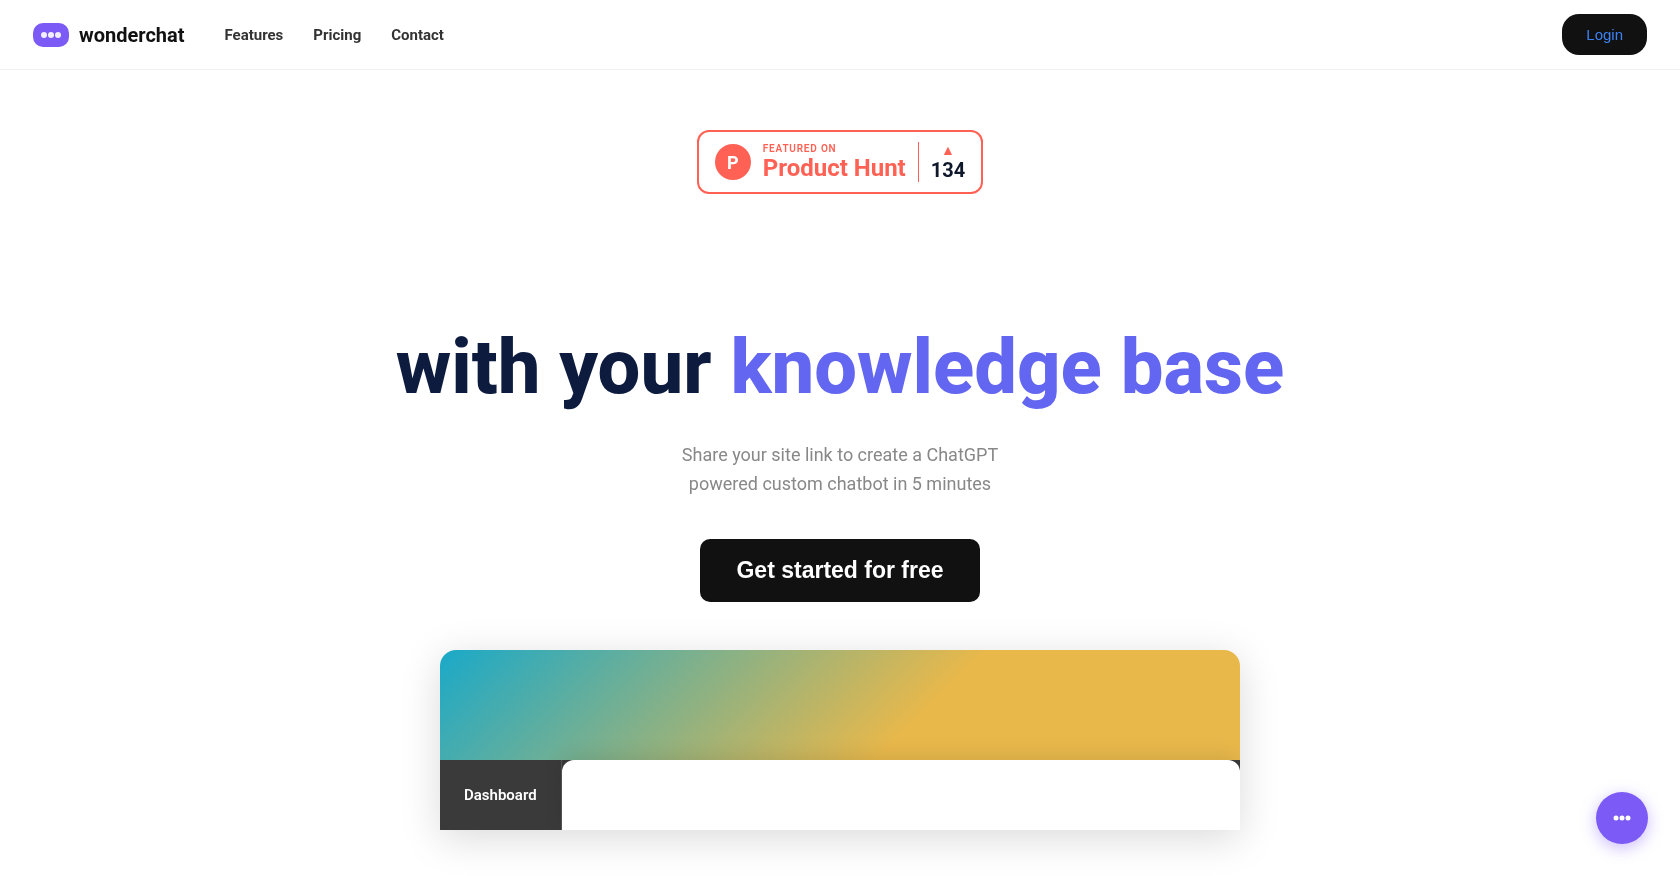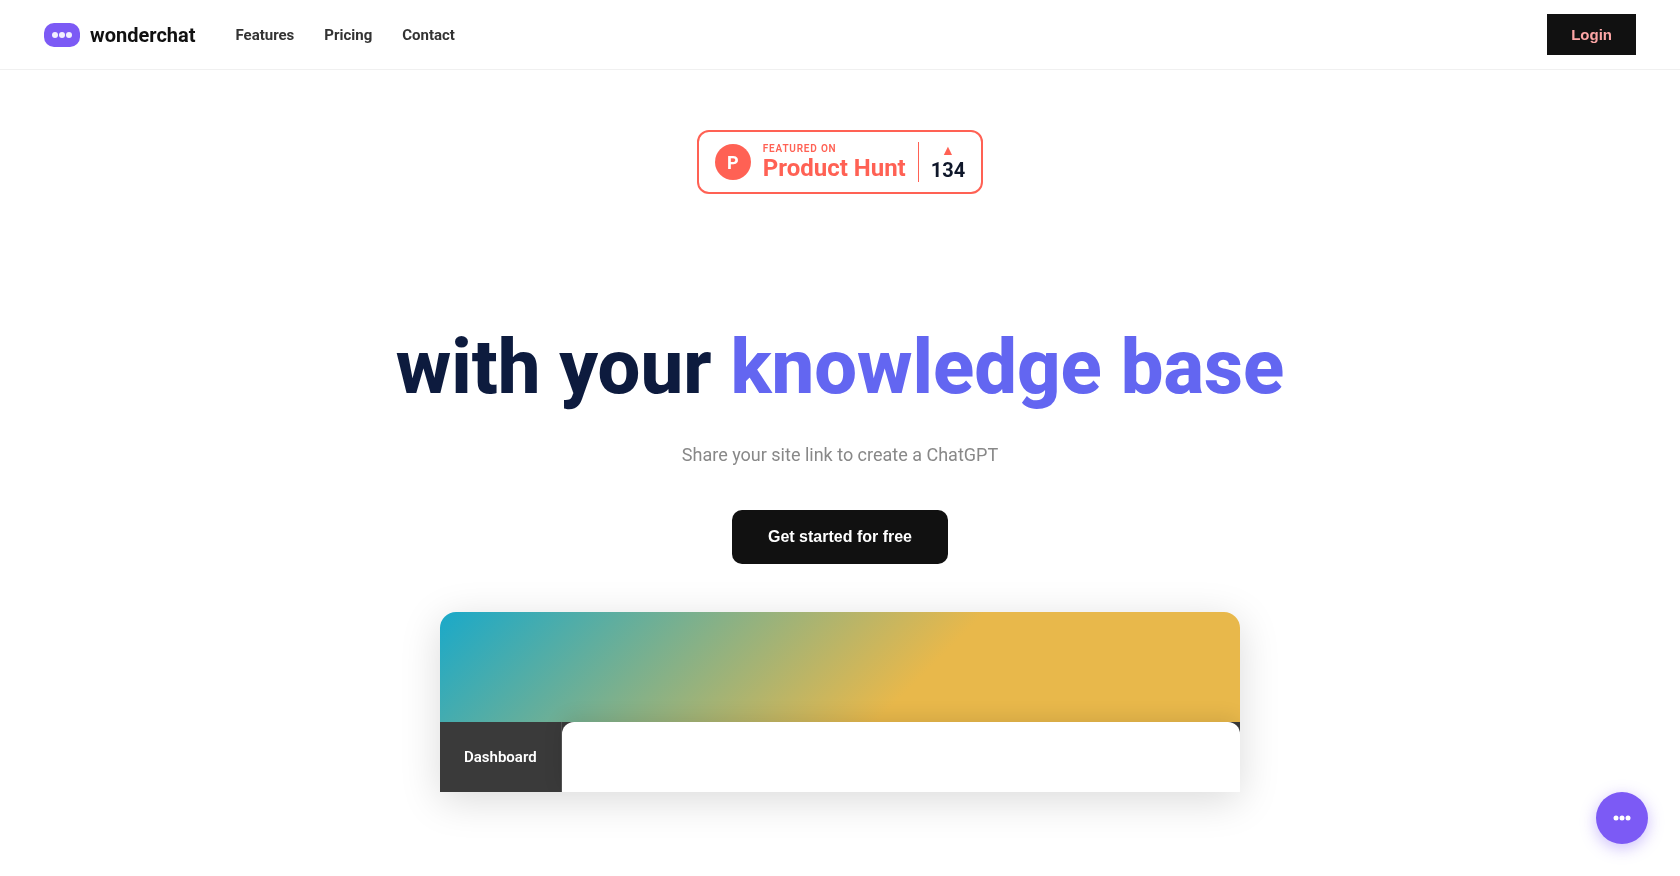--- a/index.html
+++ b/index.html
@@ -14,21 +14,21 @@
       width: 1680px;
       min-height: 876px;
       overflow-x: hidden;
     }
 
     
     nav {
       display: flex;
       align-items: center;
       justify-content: space-between;
-      padding: 0 44px;
+      padding: 0 33px;
       height: 70px;
       border-bottom: 1px solid #f0f0f0;
       background: #fff;
     }
 
     .nav-left {
       display: flex;
       align-items: center;
       gap: 40px;
     }
@@ -69,26 +69,26 @@
 
     .nav-links a {
       font-size: 15px;
       color: #333;
       text-decoration: none;
       font-weight: 700;
     }
 
     .login-btn {
       background: #111;
-      color: #fca5a5;
+      color: #3b82f6;
       border: none;
-      border-radius: 0;
+      border-radius: 17px;
       padding: 12px 24px;
       font-size: 15px;
-      font-weight: 700;
+      font-weight: 400;
       cursor: pointer;
     }
 
     
     .hero {
       display: flex;
       flex-direction: column;
       align-items: center;
       padding: 60px 40px 0;
       text-align: center;
@@ -180,21 +180,21 @@
       margin-bottom: 40px;
     }
 
     
     .cta-btn {
       background: #111;
       color: #fff;
       border: none;
       border-radius: 10px;
       padding: 18px 36px;
-      font-size: 16px;
+      font-size: 23px;
       font-weight: 600;
       cursor: pointer;
       margin-bottom: 48px;
     }
 
     
     .demo-preview {
       width: 800px;
       height: 180px;
       border-radius: 16px 16px 0 0;
@@ -307,20 +307,21 @@
     </div>
   </div>
 
   <h1 class="headline">
     <br>
     <span>with your </span><span class="headline-highlight">knowledge base</span>
   </h1>
 
   <p class="subheadline">
     <span>Share your site link to create a ChatGPT</span><br>
+    <span>powered custom chatbot in 5 minutes</span>
   </p>
 
   <button class="cta-btn">Get started for free</button>
 
   <div class="demo-preview">
     <div class="demo-bg"></div>
     <div class="demo-bottom">
       <div class="demo-sidebar-label">Dashboard</div>
       <div class="demo-modal">
         

